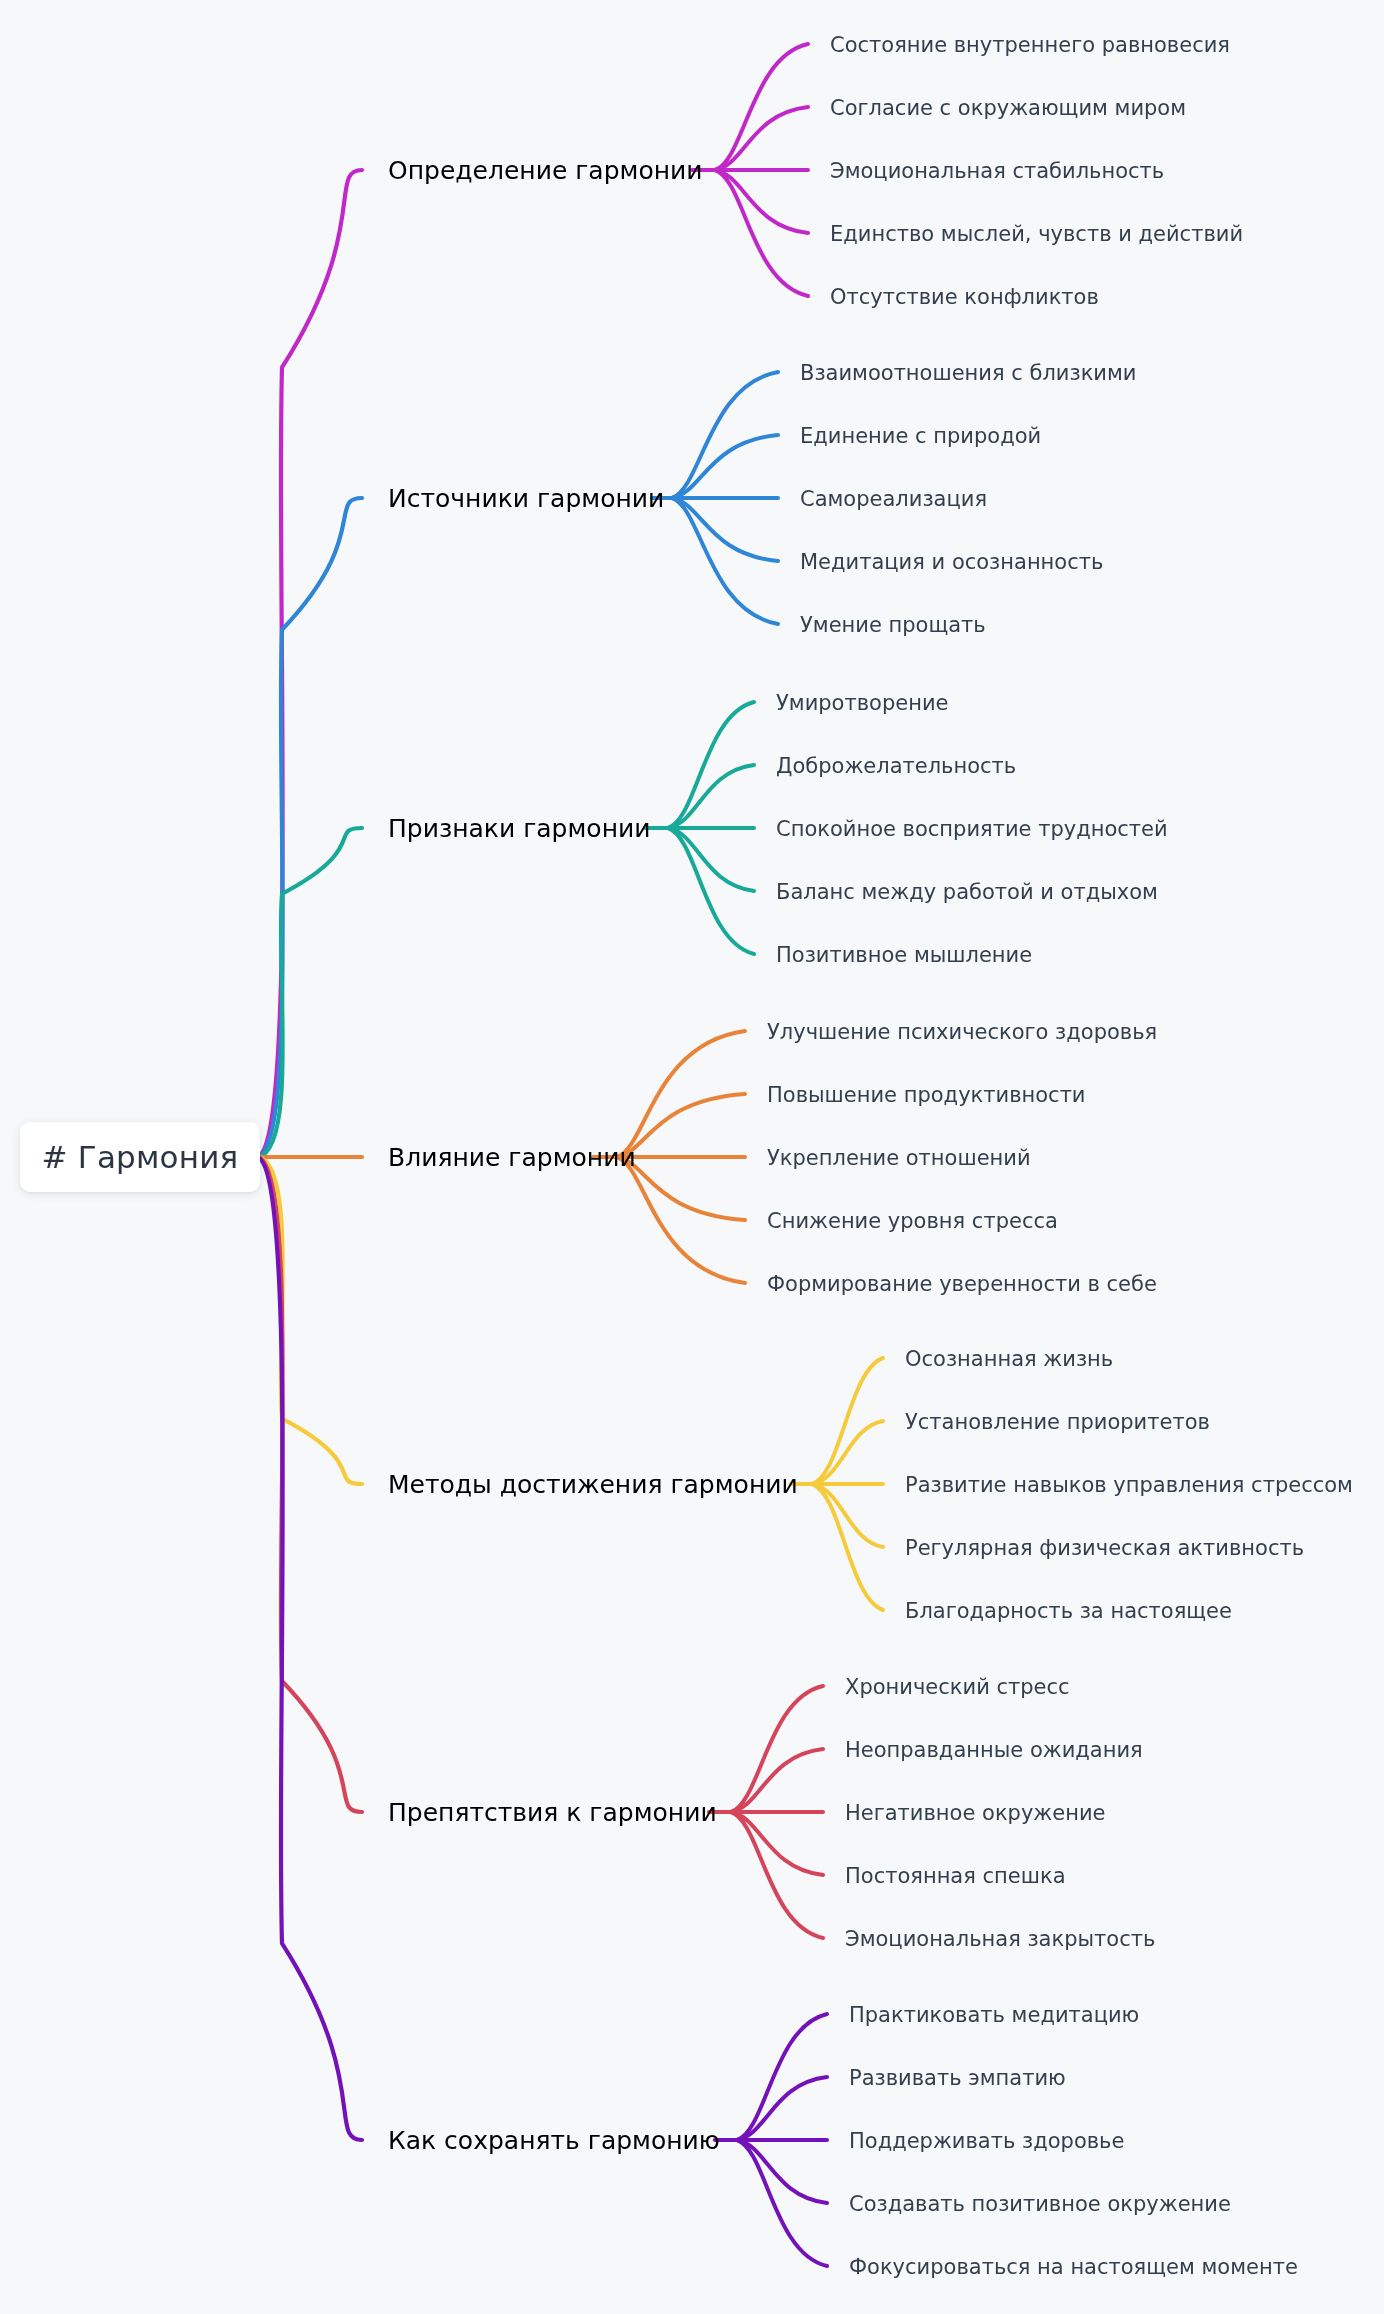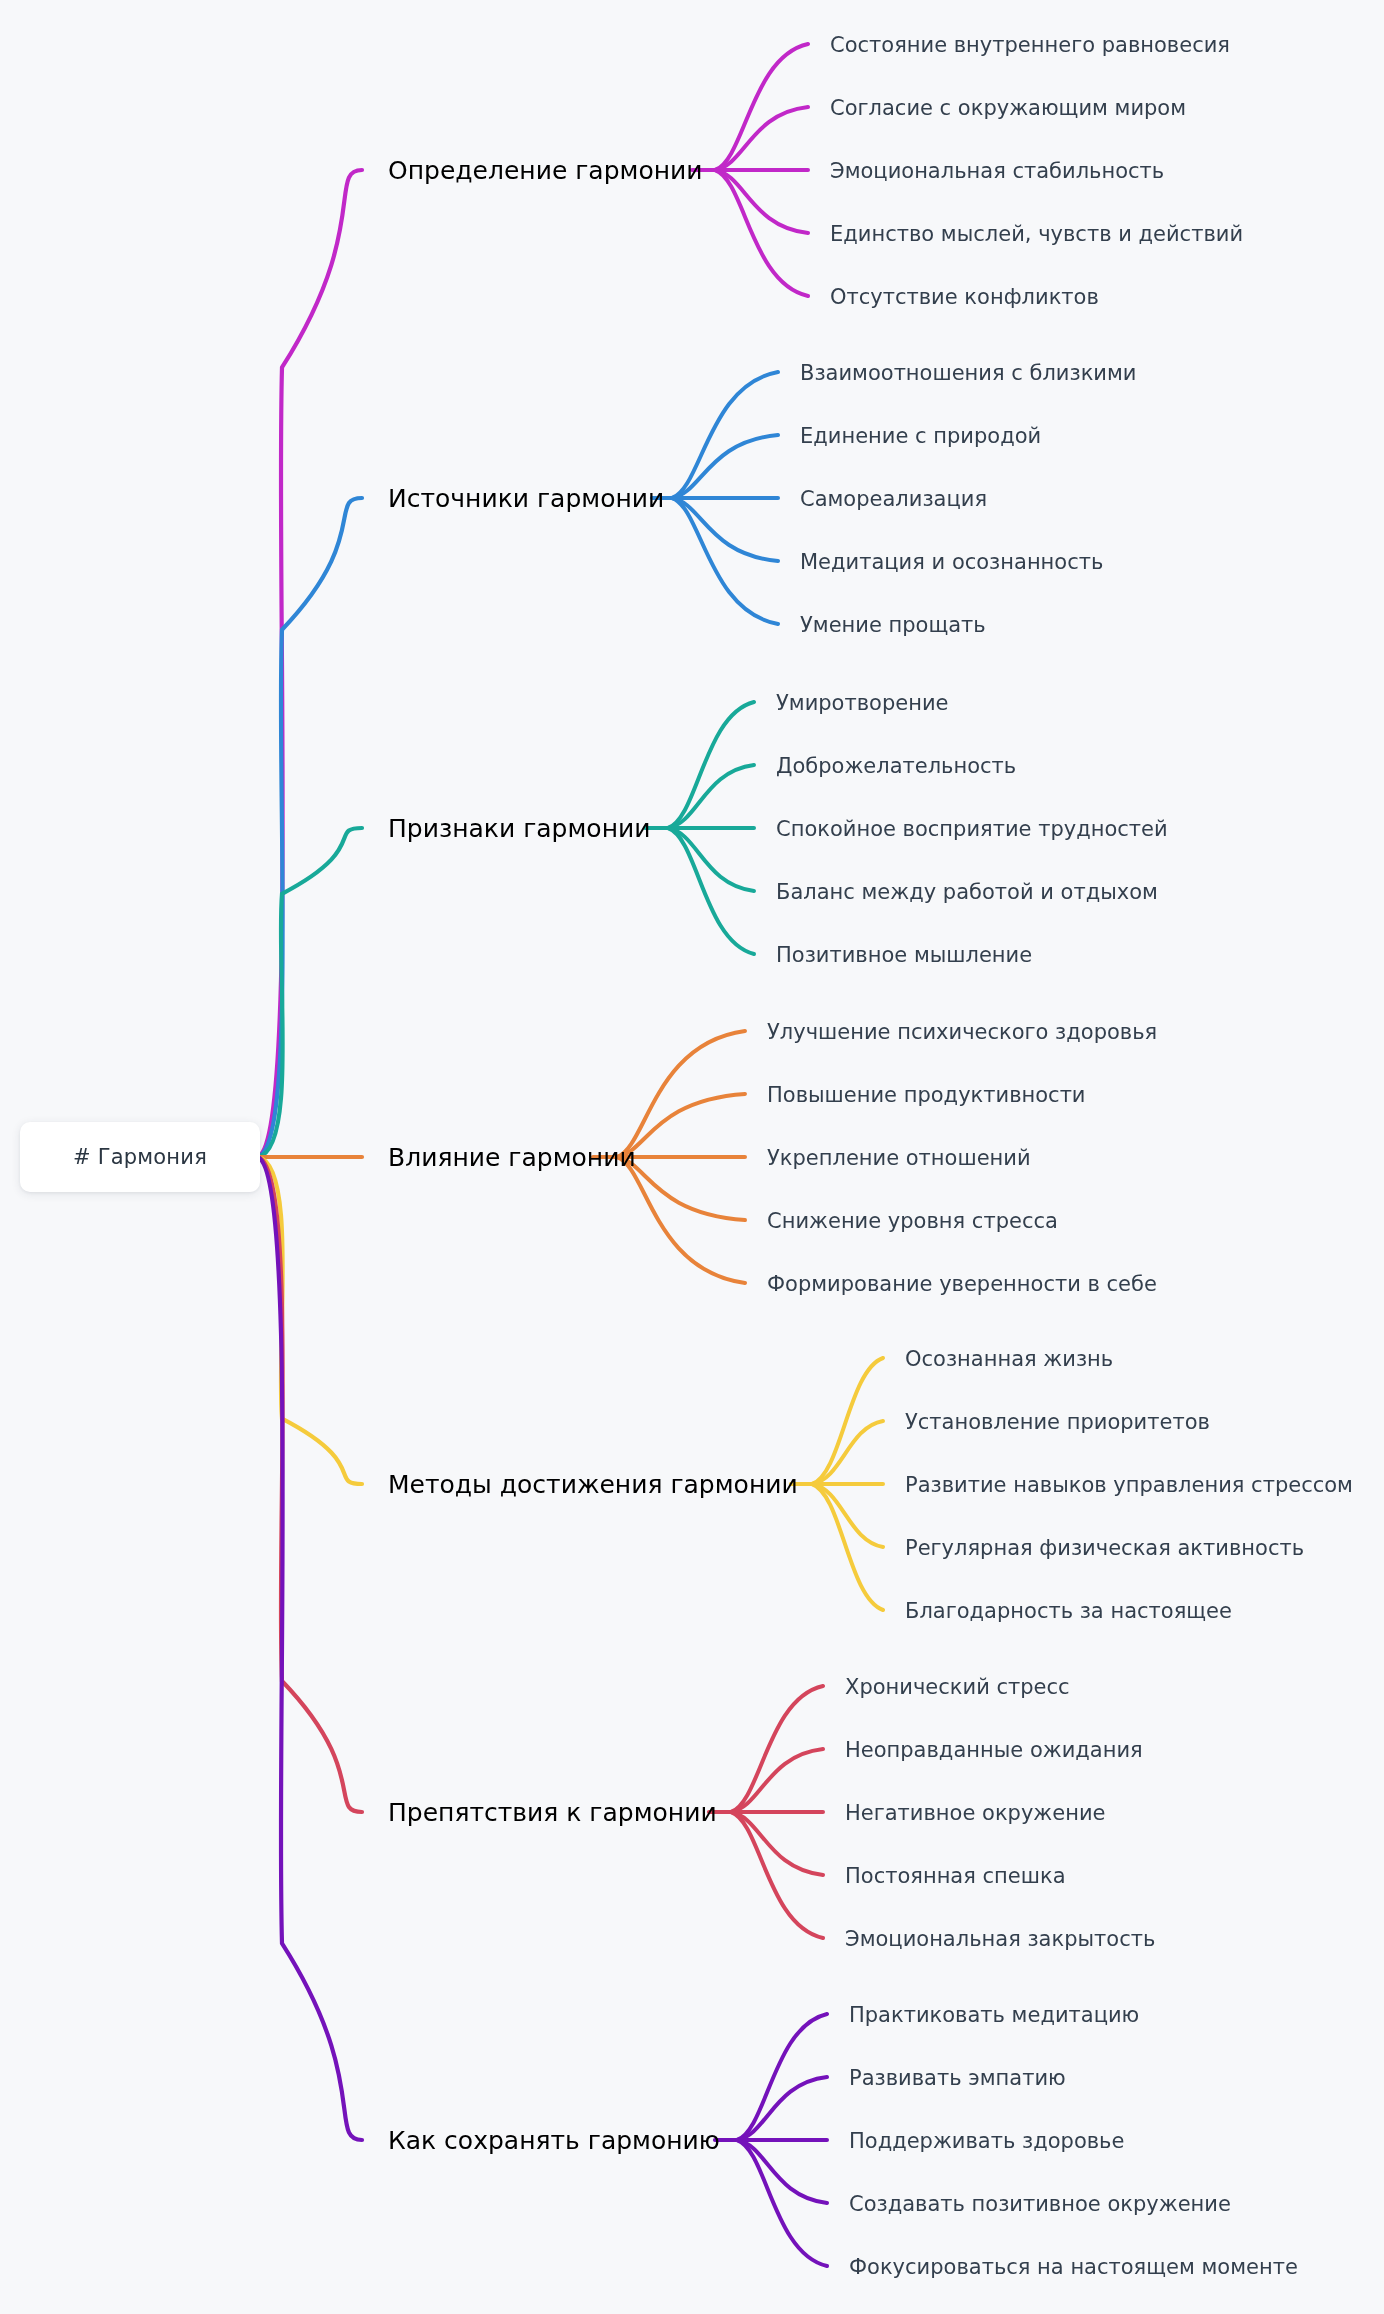--- a/index.html
+++ b/index.html
@@ -12,21 +12,21 @@
   #map{position:absolute;left:0;top:0;width:1384px;height:2314px;}
   text{ -webkit-font-smoothing:antialiased; }
   .t-branch{font-size:25px;fill:#333f४d;}
   .t-leaf{font-size:21px;fill:#333f4d;}
   .root-card{
     position:absolute;
     background:#ffffff;
     border-radius:10px;
     box-shadow:0 2px 10px rgba(40,50,70,0.10),0 1px 3px rgba(40,50,70,0.06);
     display:flex;align-items:center;justify-content:center;
-    font-size:21px;color:#2b3642;letter-spacing:.2px;
+    font-size:31px;color:#2b3642;letter-spacing:.2px;
   }
 </style>
 </head>
 <body>
 
 <svg id="map" viewBox="0 0 1384 2314" xmlns="http://www.w3.org/2000/svg">
   <g id="links">
       <path d="M 258 1157 C 298 1137.26, 276 584.5400000000001, 282 367.4 C 370 229.22, 328 170, 362 170" fill="none" stroke="#c128c8" stroke-width="4.2" stroke-linecap="round"></path>
       <path d="M 692 170 L 715 170" fill="none" stroke="#c128c8" stroke-width="4.2" stroke-linecap="round"></path>
       <path d="M 715 170 C 745 159.92, 751 56.6, 808 44" fill="none" stroke="#c128c8" stroke-width="4" stroke-linecap="round"></path>

